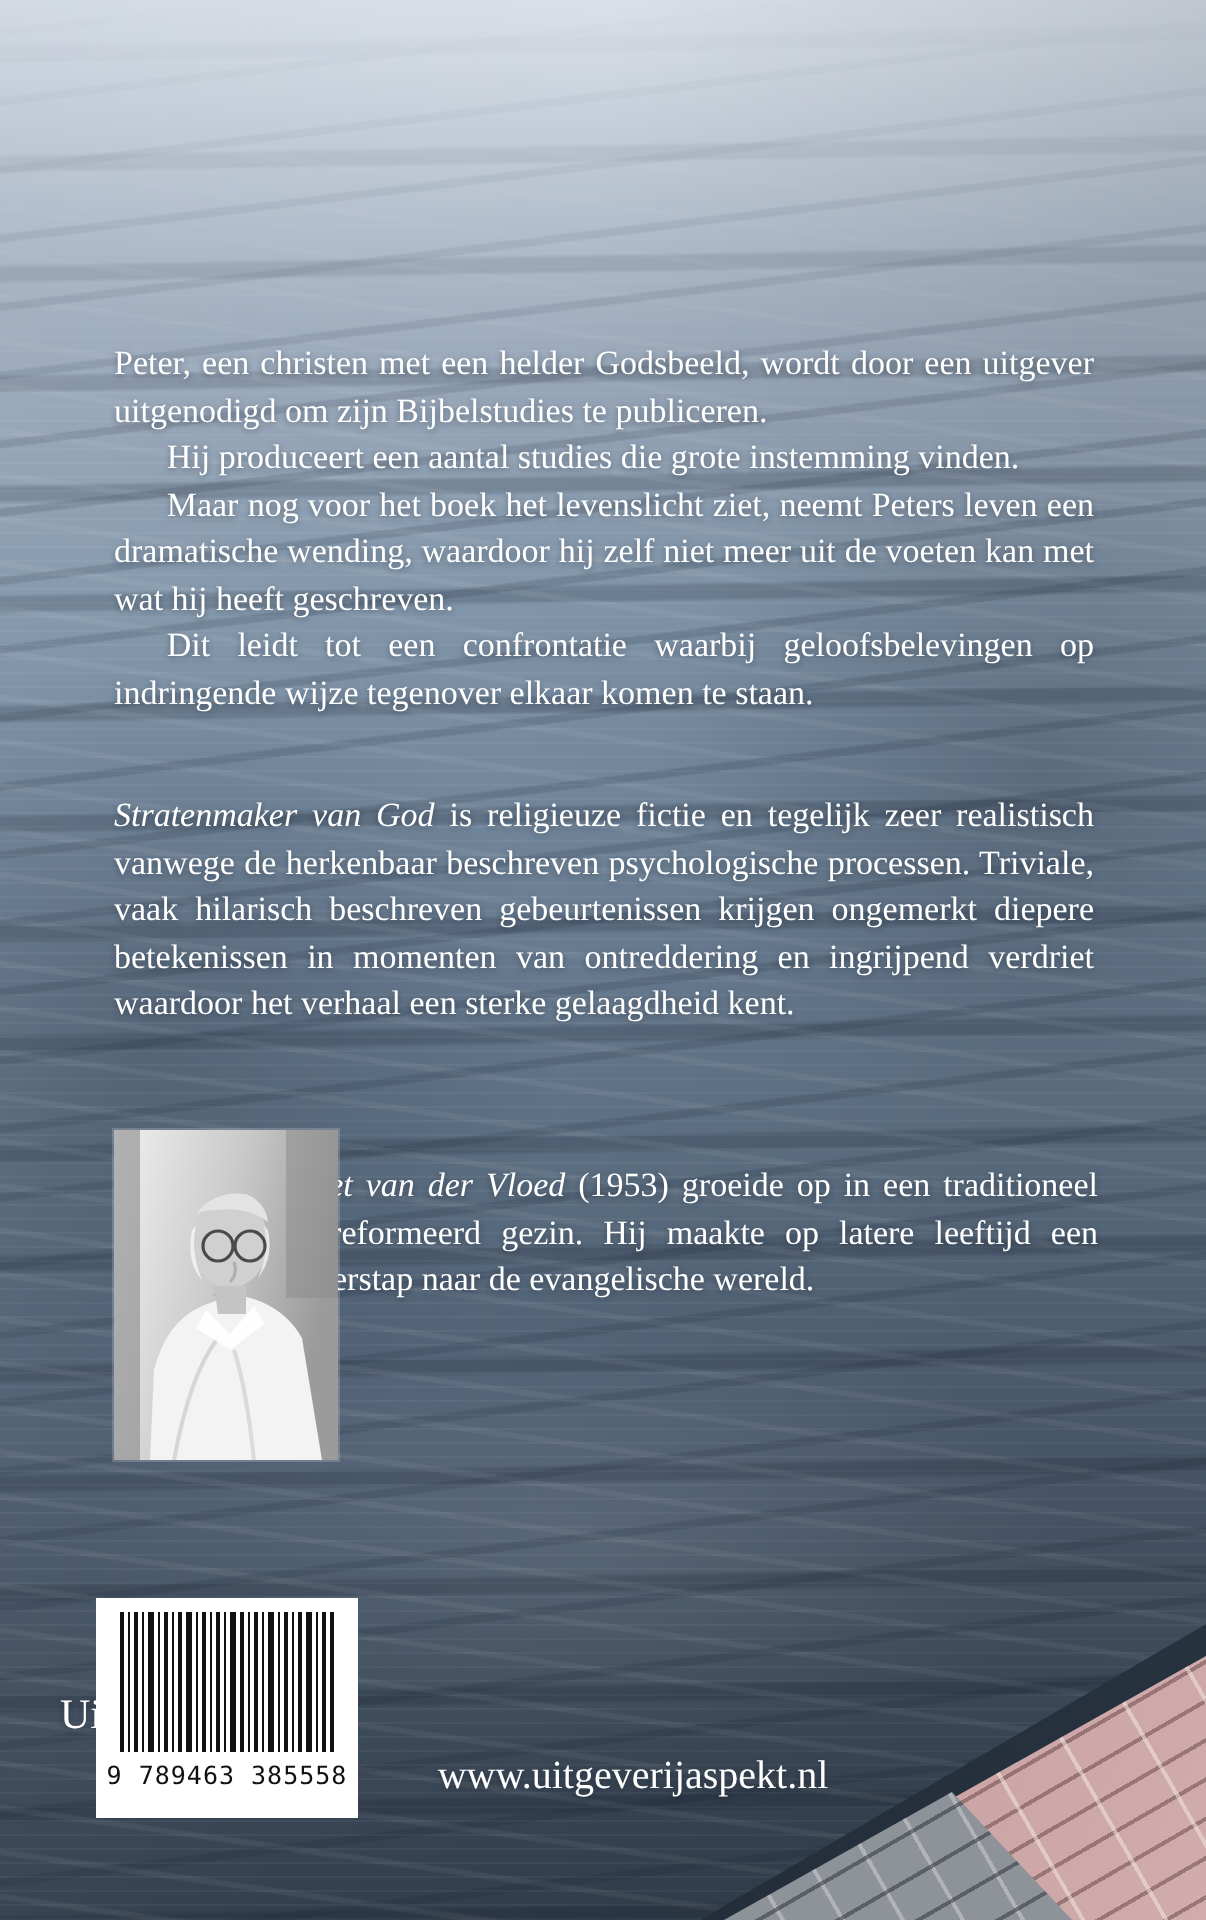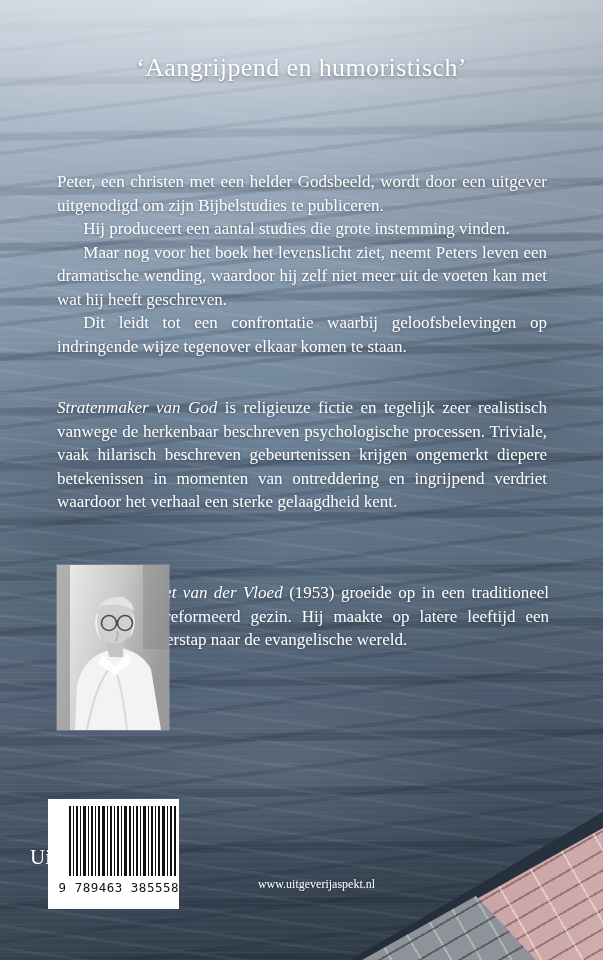--- a/index.html
+++ b/index.html
@@ -66,47 +66,46 @@
   .author-section { position:absolute; top:564px; left:57px; width:492px; }
   .author-photo {
     position:absolute; top:1px; left:0; width:112px; height:165px;
     filter:grayscale(1); box-shadow:0 0 0 1px rgba(255,255,255,0.18);
   }
   .bio { margin-left:92px; font-size:17px; line-height:23.5px; text-align:justify; }
 
   .barcode-box {
     position:absolute; left:48px; top:799px; width:131px; height:110px;
     background:#ffffff; z-index:11; display:flex; flex-direction:column;
-    align-items:flex-end; justify-content:flex-start; padding-top:7px; box-sizing:border-box;
+    align-items:center; justify-content:flex-start; padding-top:7px; box-sizing:border-box;
     text-shadow:none;
   }
   .barcode-digits {
     font-family:"DejaVu Sans Mono","Liberation Mono",monospace;
     font-size:12.5px; color:#111; letter-spacing:0.5px; margin-top:4px;
   }
 
   .publisher-name { position:absolute; top:845px; left:30px; right:0; text-align:left; font-size:21px; }
-  .publisher-site { position:absolute; top:877px; left:30px; right:0; text-align:center; font-size:12px; }
+  .publisher-site { position:absolute; top:877px; left:30px; right:0; text-align:center; font-size:20px; }
 
   i { font-style:italic; }
 </style>
 </head>
 <body>
 
 <div class="page">
   <div class="layer shade"></div>
   <div class="layer ripples"></div>
   <div class="layer sheen"></div>
   <div class="layer path-edge"></div>
   <div class="layer bricks"></div>
   <div class="layer stones"></div>
 
   <div class="content">
 
-    <div class="quote">‘Aangrijpend en humoristisch’</div>
 
     <div class="block synopsis">
       <p>Peter, een christen met een helder Godsbeeld, wordt door een uitgever uitgenodigd om zijn Bijbelstudies te publiceren.</p>
       <p class="indent">Hij produceert een aantal studies die grote instemming vinden.</p>
       <p class="indent">Maar nog voor het boek het levenslicht ziet, neemt Peters leven een dramatische wending, waardoor hij zelf niet meer uit de voeten kan met wat hij heeft geschreven.</p>
       <p class="indent">Dit leidt tot een confrontatie waarbij geloofsbelevingen op indringende wijze tegenover elkaar komen te staan.</p>
     </div>
 
     <div class="block review">
       <p><i>Stratenmaker van God</i><span> is religieuze fictie en tegelijk zeer realistisch vanwege de herkenbaar beschreven psychologische processen. Triviale, vaak hilarisch beschreven gebeurtenissen krijgen ongemerkt diepere betekenissen in momenten van ontreddering en ingrijpend verdriet waardoor het verhaal een sterke gelaagdheid kent.</span></p>

